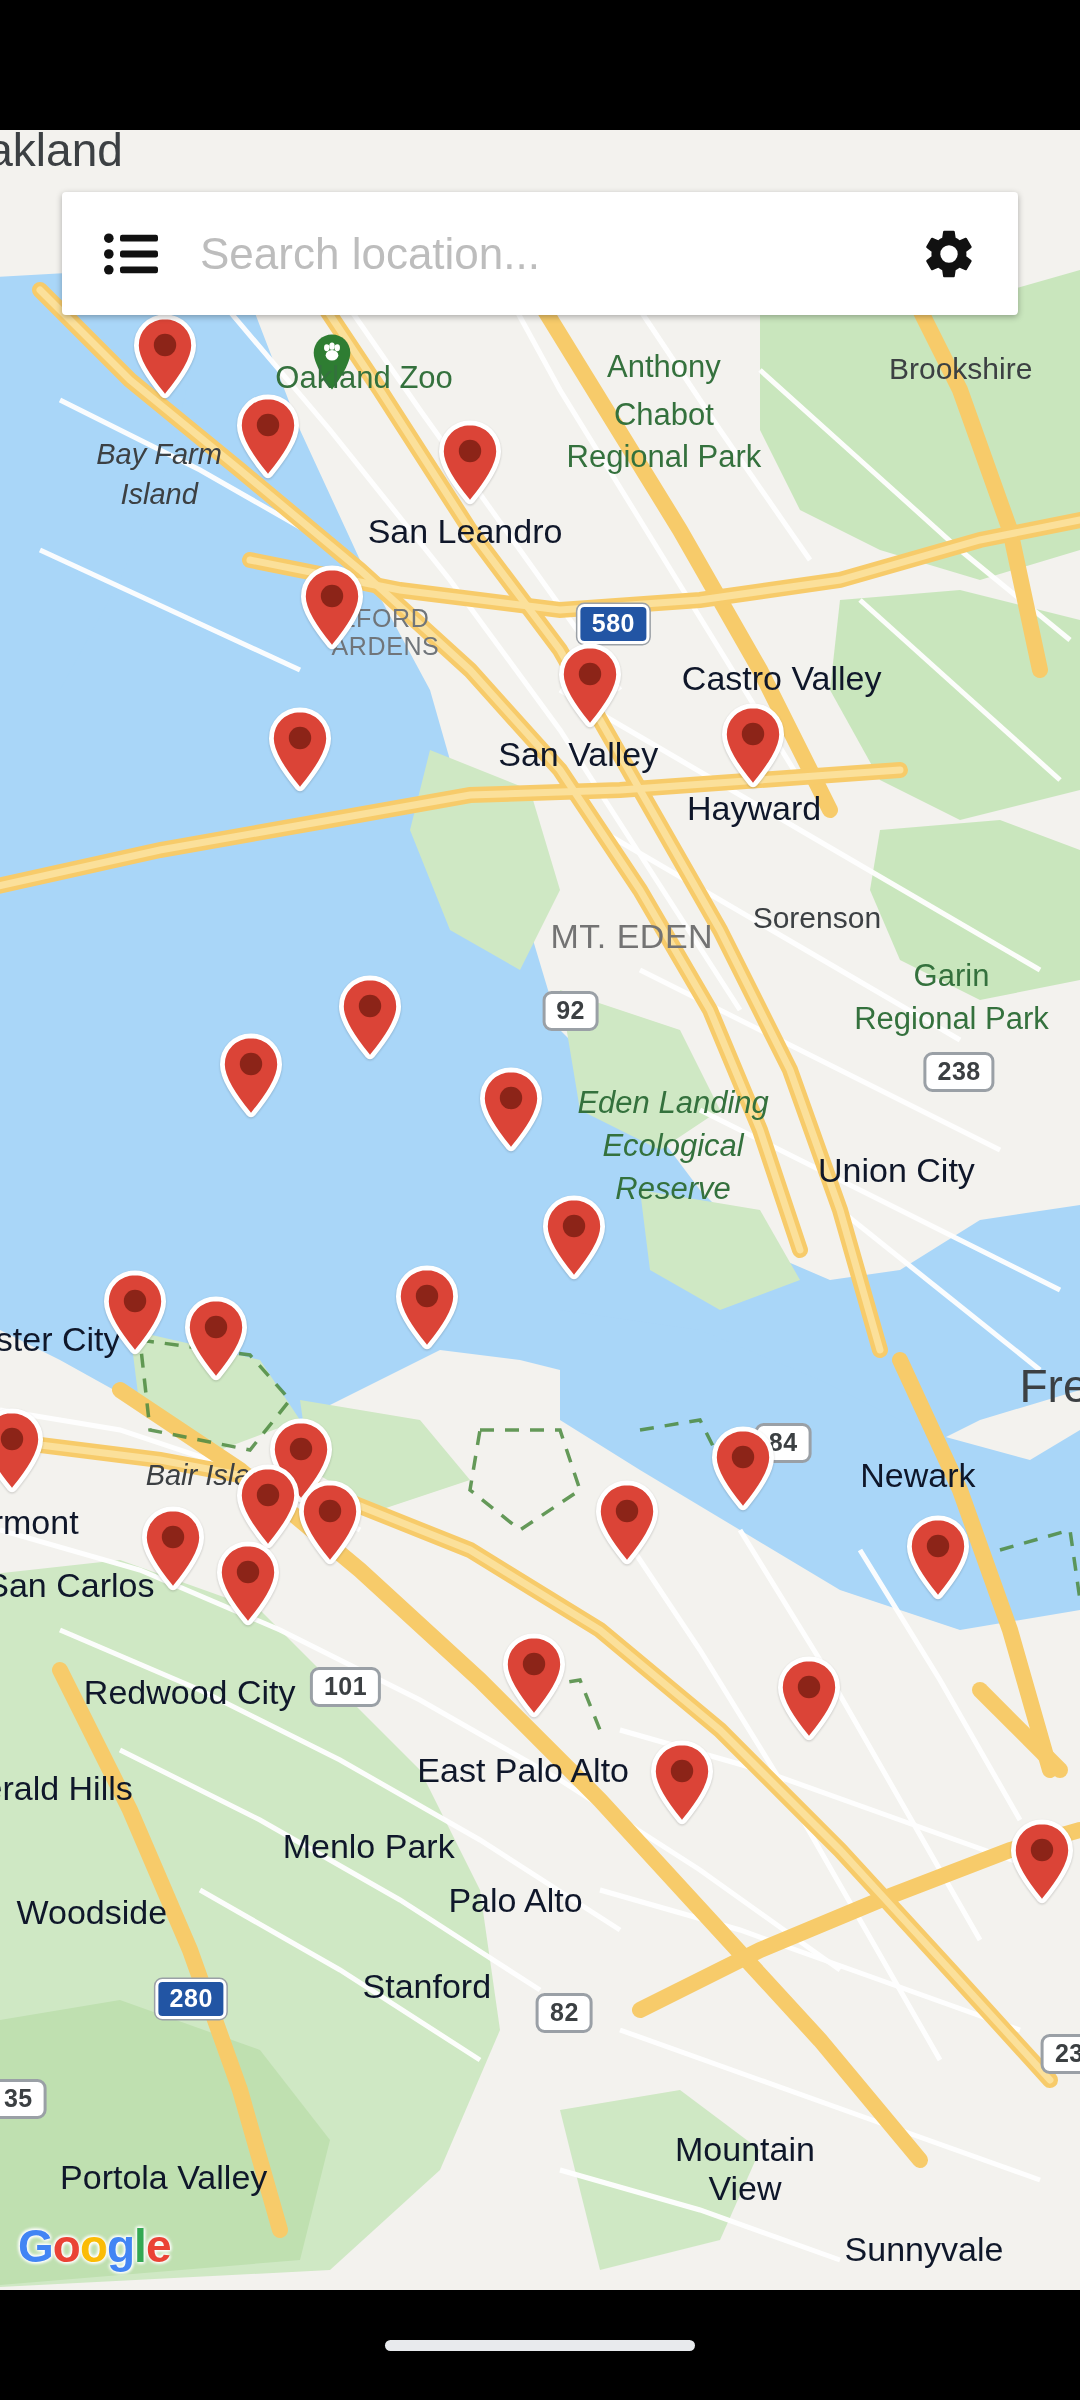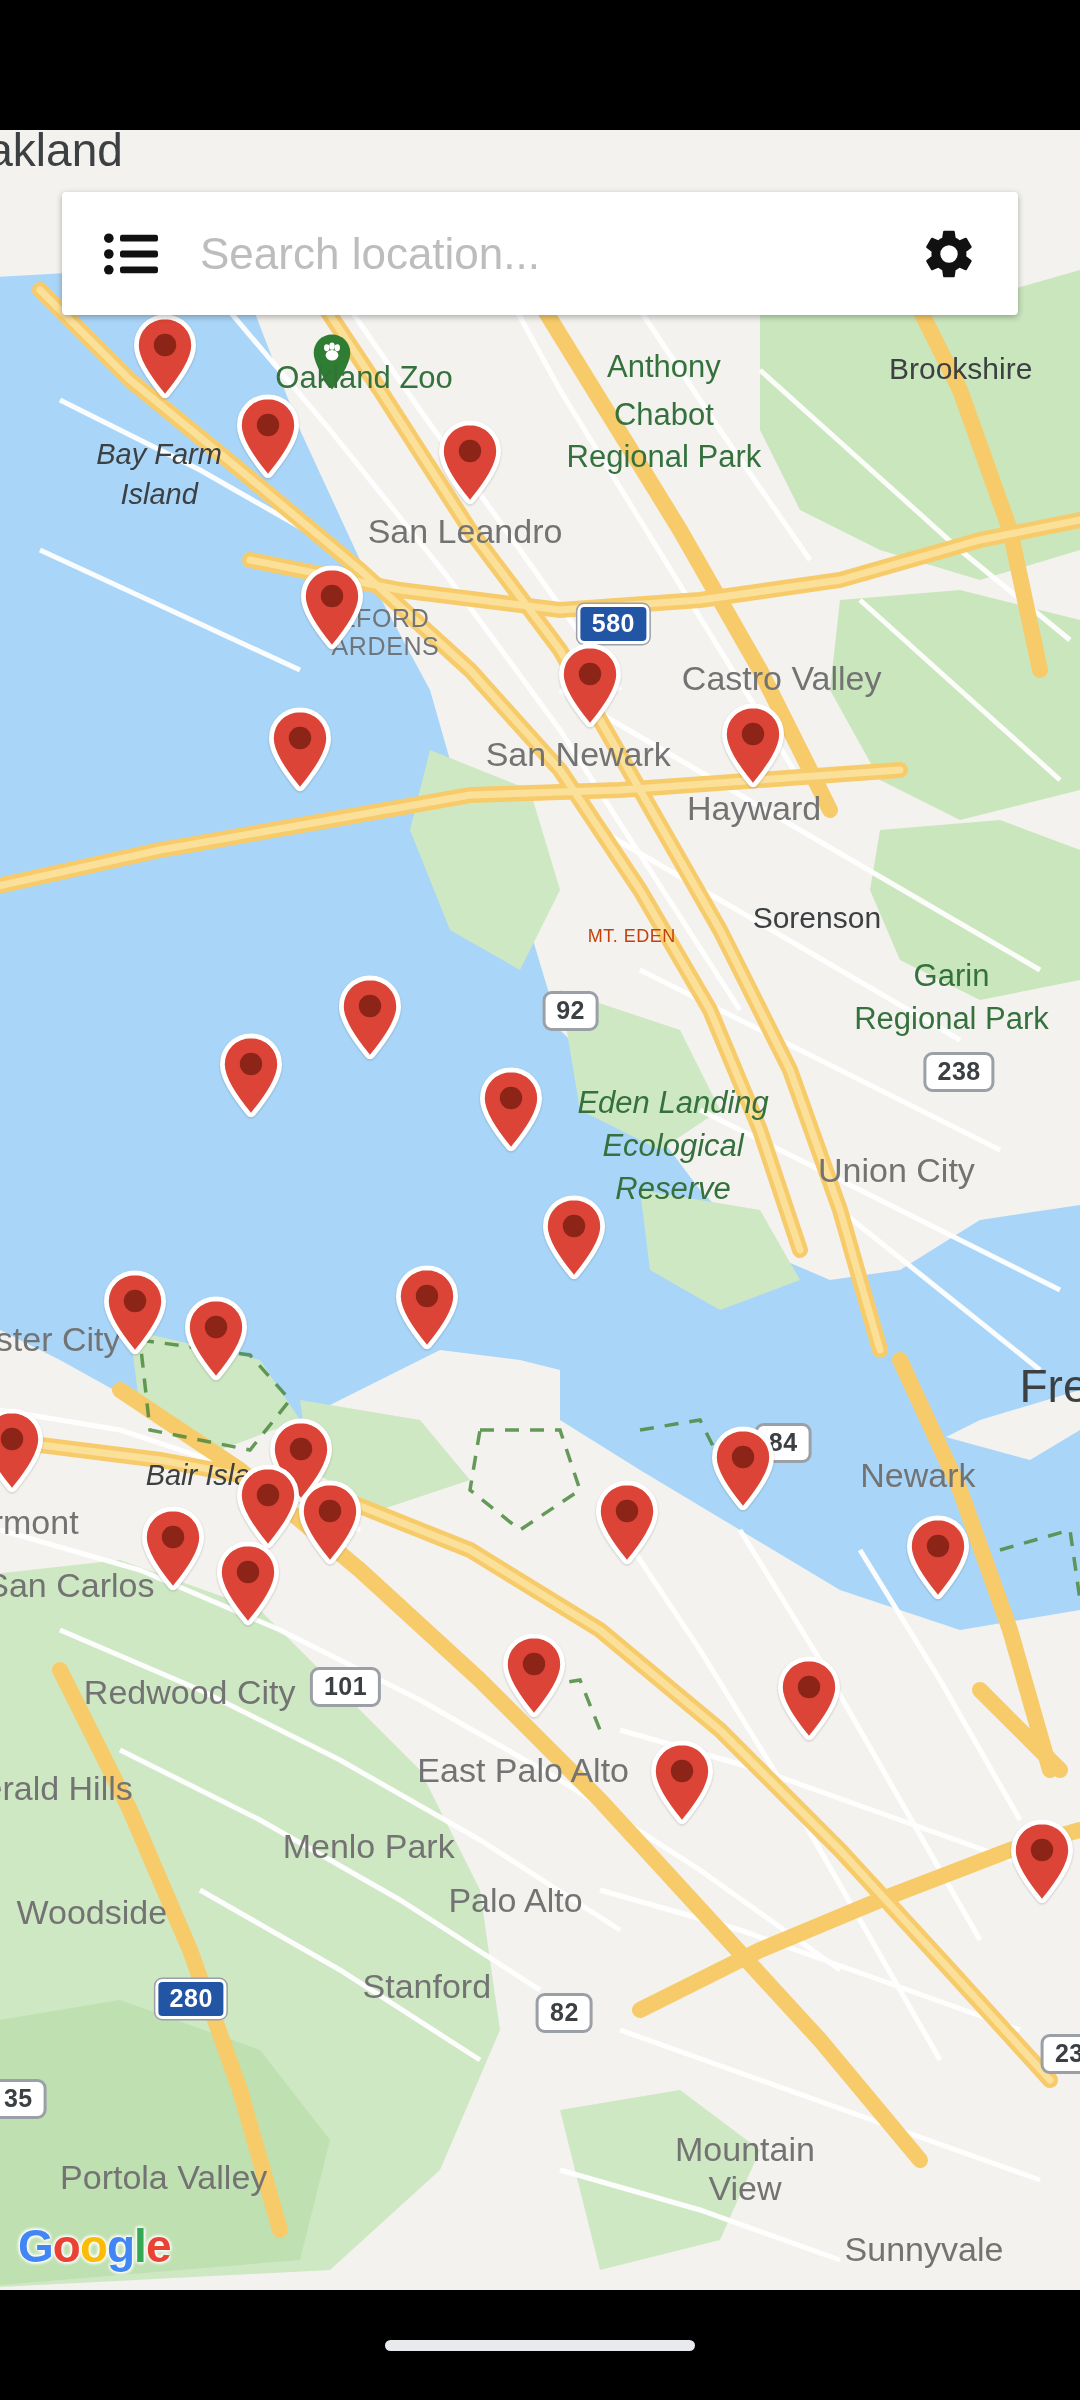--- a/index.html
+++ b/index.html
@@ -28,27 +28,27 @@
   .maplabel {
     position:absolute; white-space:nowrap; transform:translate(-50%,-50%);
     pointer-events:none;
     paint-order:stroke;
     -webkit-text-stroke:6px rgba(255,255,255,.92);
   }
   .maplabel span {
     -webkit-text-stroke:0; position:relative;
   }
   .lbl-city    { color:#3c4043; font-size:30px; }
-  .lbl-city-lg { color:#737373; font-size:34px; }
+  .lbl-city-lg { color:#0f172a; font-size:34px; }
   .lbl-city-xl { color:#3c4043; font-size:46px; }
   .lbl-park    { color:#34713d; font-size:31px; font-weight:400; }
   .lbl-park-it { color:#34713d; font-size:31px; font-style:italic; }
   .lbl-water   { color:#3c4043; font-size:29px; font-style:italic; }
   .lbl-hood    { color:#70757a; font-size:25px; letter-spacing:.6px; }
-  .lbl-hood2   { color:#c2410c; font-size:18px; letter-spacing:.5px; }
+  .lbl-hood2   { color:#737373; font-size:34px; letter-spacing:.5px; }
 
   .shieldwrap { position:absolute; transform:translate(-50%,-50%); }
   .shield {
     display:flex; align-items:center; justify-content:center;
     background:#fff; border:3px solid #9aa0a6; border-radius:9px;
     color:#3c4043; font-size:25px; font-weight:700; padding:2px 11px 3px;
     letter-spacing:.5px;
   }
   .shield.interstate {
     background:#2255a4; border:3px solid #fff; color:#fff; border-radius:7px;
@@ -230,21 +230,21 @@
         <div class="maplabel lbl-park" style="left: 663.909px; top: 237.139px;"><span>Anthony</span></div>
         <div class="maplabel lbl-park" style="left: 663.909px; top: 284.561px;"><span>Chabot</span></div>
         <div class="maplabel lbl-park" style="left: 663.909px; top: 327.394px;"><span>Regional Park</span></div>
         <div class="maplabel lbl-city" style="left: 960.68px; top: 238.669px;"><span>Brookshire</span></div>
         <div class="maplabel lbl-water" style="left: 159.093px; top: 324.334px;"><span>Bay Farm</span></div>
         <div class="maplabel lbl-water" style="left: 159.093px; top: 364.108px;"><span>Island</span></div>
         <div class="maplabel lbl-city-lg" style="left: 465.042px; top: 400.822px;"><span>San Leandro</span></div>
         <div class="maplabel lbl-hood" style="left: 385.496px; top: 488.017px;"><span>LFORD</span></div>
         <div class="maplabel lbl-hood" style="left: 385.496px; top: 515.552px;"><span>ARDENS</span></div>
         <div class="maplabel lbl-city-lg" style="left: 781.7px; top: 547.677px;"><span>Castro Valley</span></div>
-        <div class="maplabel lbl-city-lg" style="left: 578.244px; top: 624.164px;"><span>San Newark</span></div>
+        <div class="maplabel lbl-city-lg" style="left: 578.244px; top: 624.164px;"><span>San Valley</span></div>
         <div class="maplabel lbl-city-lg" style="left: 754.164px; top: 677.705px;"><span>Hayward</span></div>
         <div class="maplabel lbl-city" style="left: 816.884px; top: 787.847px;"><span>Sorenson</span></div>
         <div class="maplabel lbl-hood2" style="left: 631.785px; top: 806.204px;"><span>MT. EDEN</span></div>
         <div class="maplabel lbl-park" style="left: 951.501px; top: 845.977px;"><span>Garin</span></div>
         <div class="maplabel lbl-park" style="left: 951.501px; top: 888.81px;"><span>Regional Park</span></div>
         <div class="maplabel lbl-park-it" style="left: 673.088px; top: 972.946px;"><span>Eden Landing</span></div>
         <div class="maplabel lbl-park-it" style="left: 673.088px; top: 1015.78px;"><span>Ecological</span></div>
         <div class="maplabel lbl-park-it" style="left: 673.088px; top: 1058.61px;"><span>Reserve</span></div>
         <div class="maplabel lbl-city-lg" style="left: 896.431px; top: 1040.25px;"><span>Union City</span></div>
         <div class="maplabel lbl-city-lg" style="left: 58.1303px; top: 1208.53px;"><span>ster City</span></div>

